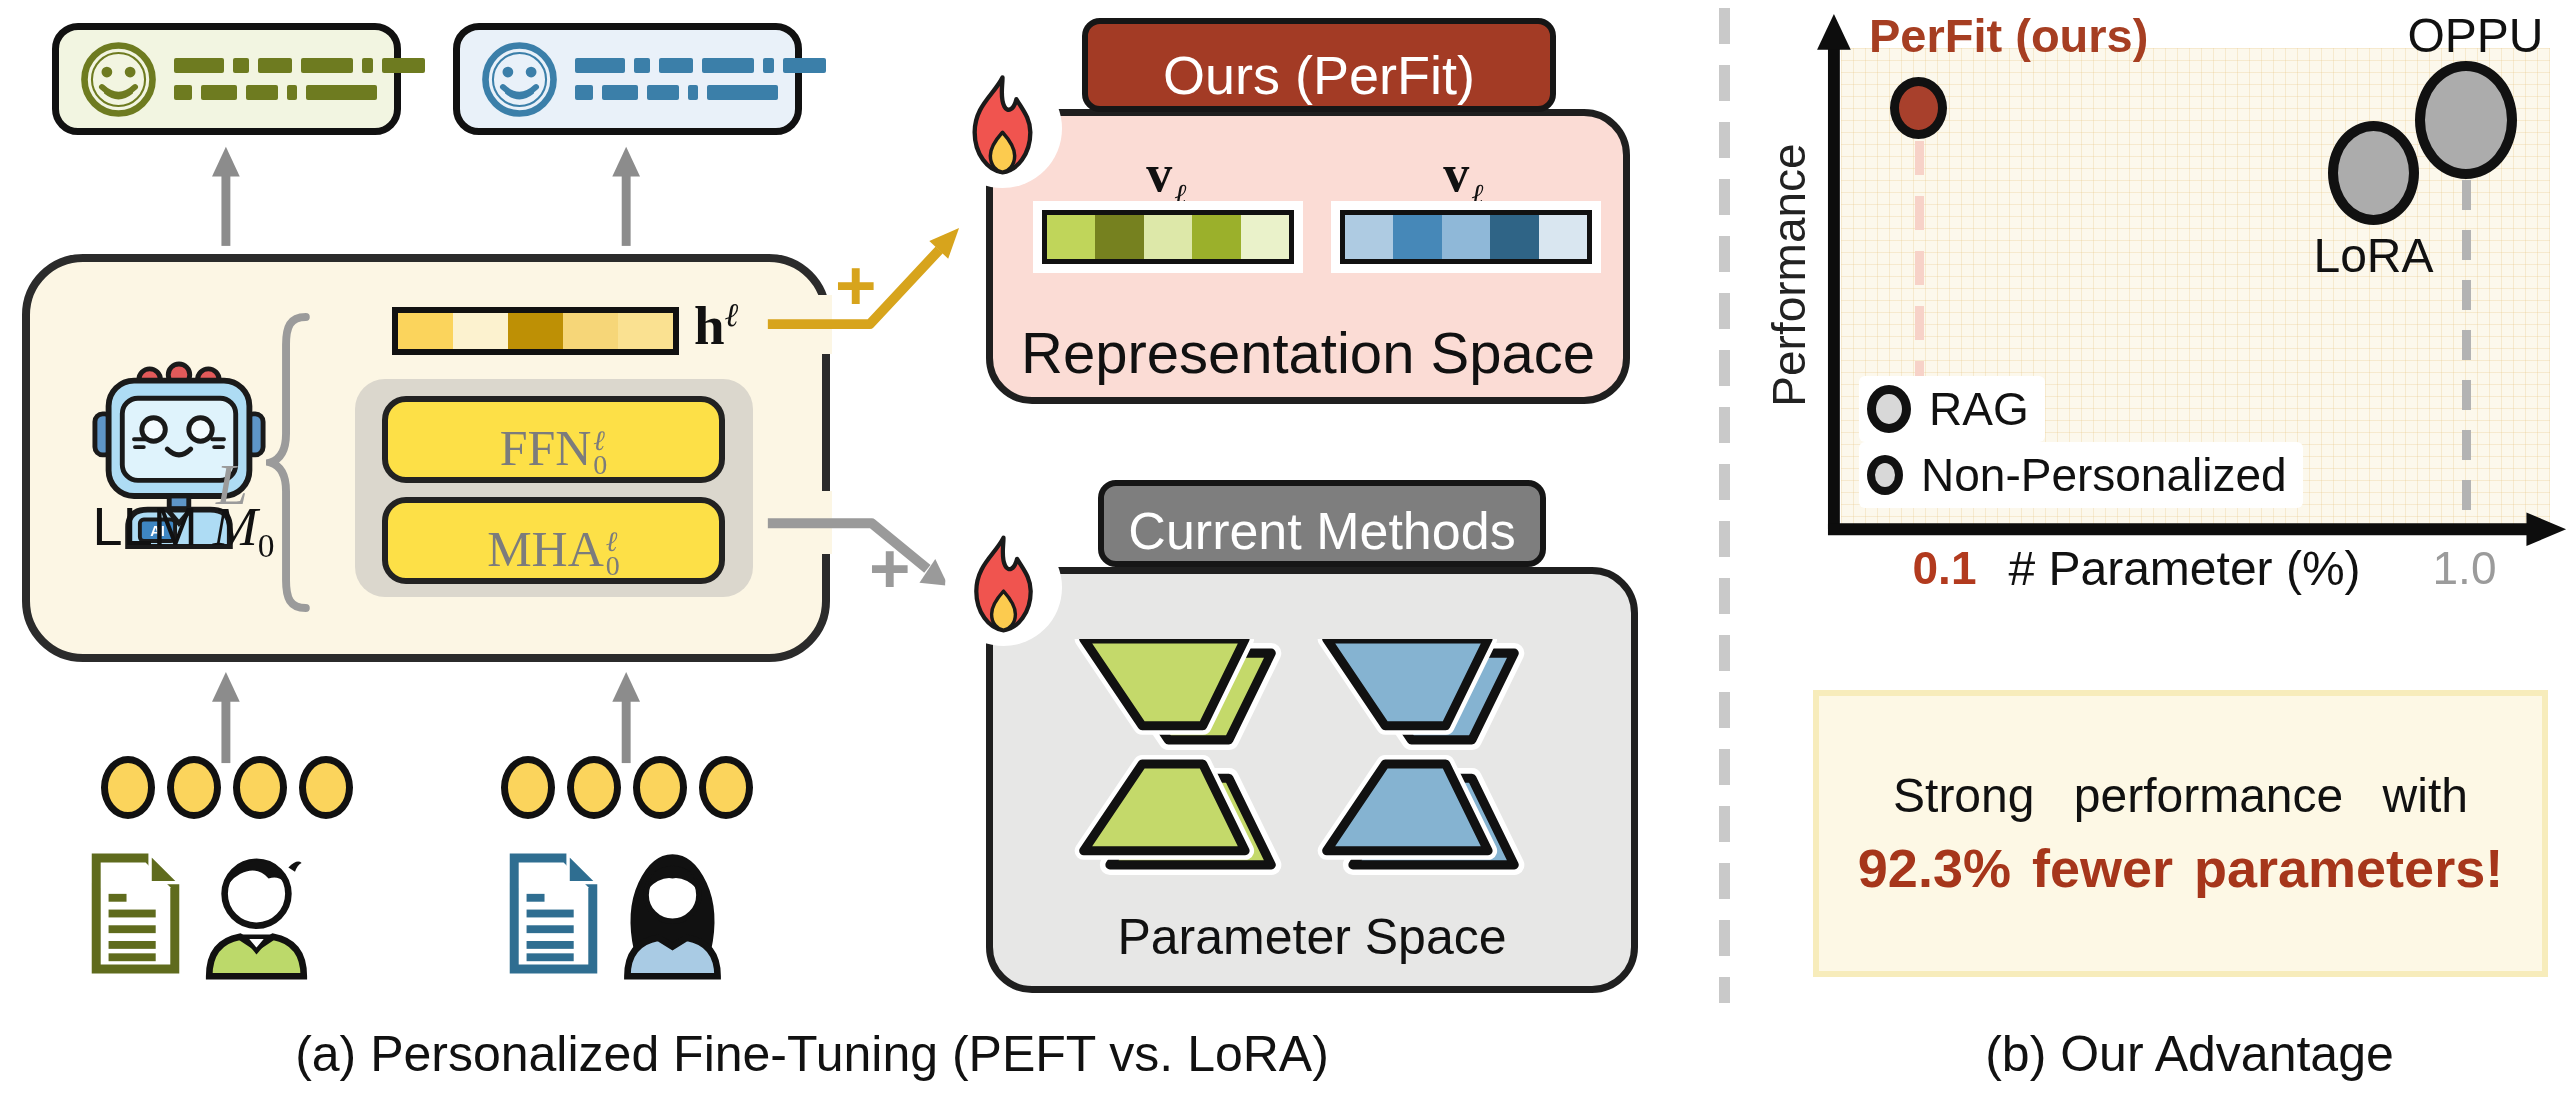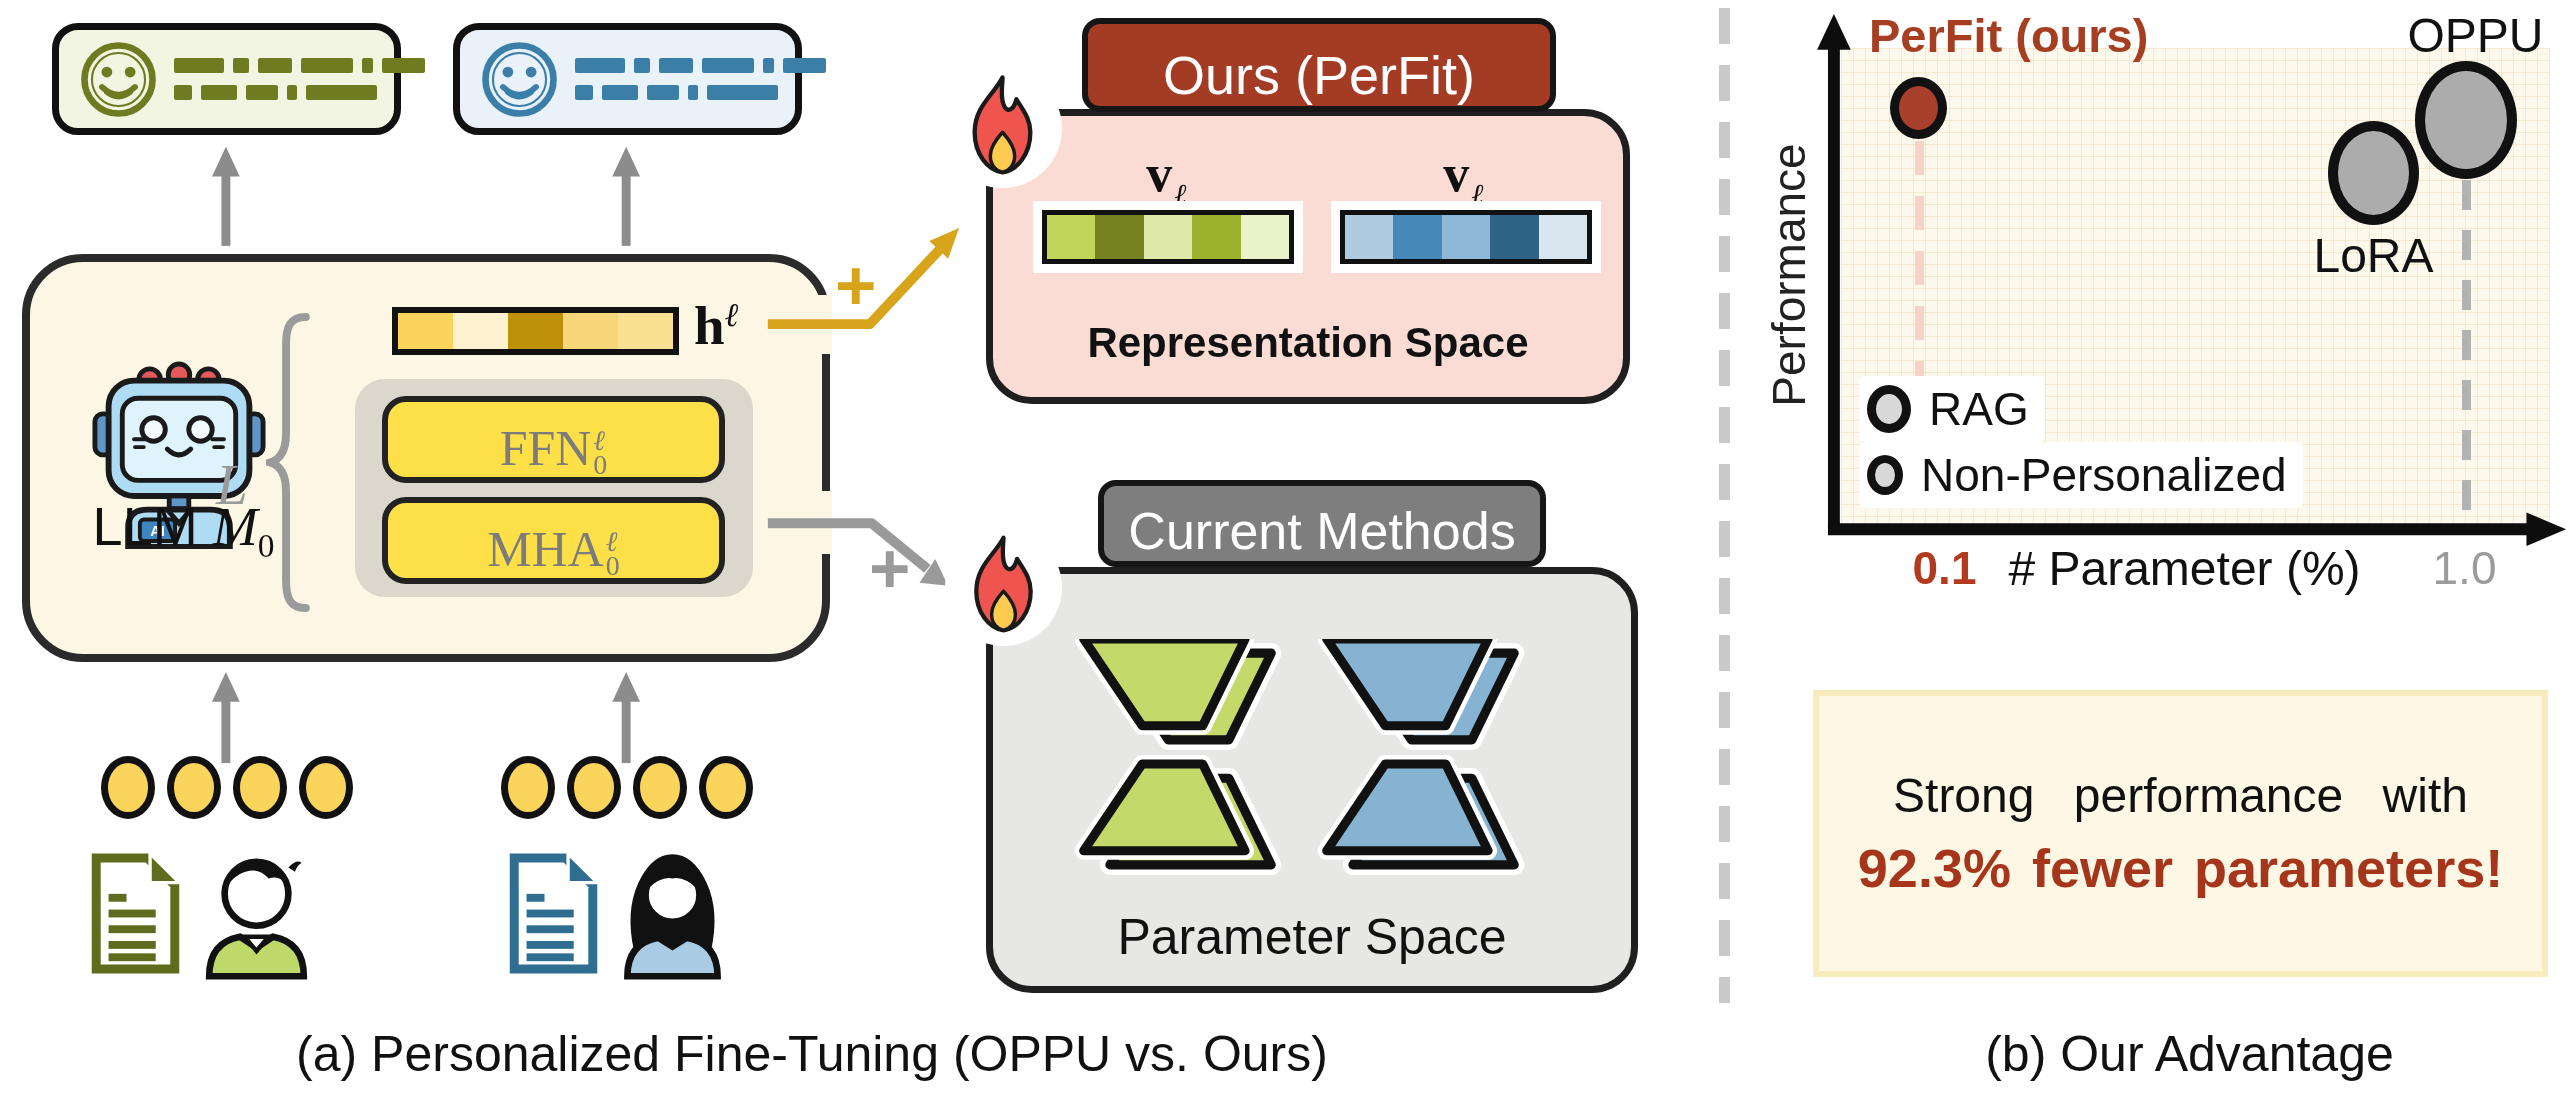--- a/index.html
+++ b/index.html
@@ -54,21 +54,21 @@
   .tab.current{left:1098px;top:480px;width:448px;height:87px;background:#7E7E7E;font-size:52px;}
   .card{position:absolute;border:7px solid #1F1F1F;border-radius:46px;box-sizing:border-box;z-index:1;}
   .card.pink{left:986px;top:109px;width:644px;height:295px;background:#FBDCD5;}
   .card.gray{left:986px;top:567px;width:652px;height:426px;background:#E7E7E6;}
   .fire-circle{position:absolute;border-radius:50%;background:#fff;z-index:2;}
   .fire-svg{position:absolute;z-index:3;}
   .vlabel{position:absolute;top:143px;width:139px;text-align:center;font-size:52px;color:#111;z-index:2;}
   .vbar{position:absolute;top:210px;width:252px;height:54px;border:5px solid #111;box-shadow:0 0 0 9px #ffffff;
         display:flex;box-sizing:border-box;z-index:2;background:#fff;}
   .space-label{position:absolute;text-align:center;color:#111;z-index:2;}
-  .space-label.repr{left:986px;width:644px;top:319px;font-size:42px;font-weight:bold;}
+  .space-label.repr{left:986px;width:644px;top:319px;font-size:58px;font-weight:normal;}
   .space-label.param{left:986px;width:652px;top:908px;font-size:50px;}
   .bowtie{position:absolute;z-index:2;}
   
   .separator{position:absolute;left:1719px;top:8px;width:11px;height:995px;
              background:repeating-linear-gradient(180deg,#C9C9C9 0 36px,transparent 36px 57px);}
   
   .plotbg{position:absolute;left:1841px;top:48px;width:709px;height:480px;background:#FCF8EC;
           background-image:linear-gradient(rgba(230,196,130,0.28) 1.5px,transparent 1.5px),
                            linear-gradient(90deg,rgba(230,196,130,0.28) 1.5px,transparent 1.5px);
           background-size:12px 12px;}
@@ -270,21 +270,21 @@
     <rect x="21" y="82" width="42" height="7" fill="#2F6E91"></rect>
     <rect x="21" y="93" width="42" height="7" fill="#2F6E91"></rect>
   </svg>
   <svg class="abs" style="left:612px;top:842px;" width="121" height="141" viewBox="0 0 110 122">
     <path d="M20,96 Q12,60 24,34 Q36,8 55,8 Q74,8 86,34 Q98,60 90,96 Q86,106 74,101 L36,101 Q24,106 20,96 Z" fill="#111"></path>
     <circle cx="55" cy="45" r="24" fill="#ffffff" stroke="#111" stroke-width="5"></circle>
     <path d="M32,40 Q36,19 55,19 Q74,19 78,40 Q66,28 55,30 Q44,28 32,40 Z" fill="#111"></path>
     <path d="M14,119 Q14,89 42,84 L55,92 L68,84 Q96,89 96,119 Z" fill="#A9CBE4" stroke="#111" stroke-width="6"></path>
   </svg>
 
-  <div class="caption" style="left:168px;top:1025px;width:1288px;">(a) Personalized Fine-Tuning (OPPU vs. Ours)</div>
+  <div class="caption" style="left:168px;top:1025px;width:1288px;">(a) Personalized Fine-Tuning (PEFT vs. LoRA)</div>
 
   <div class="card pink"></div>
   <div class="fire-circle" style="left:943px;top:69px;width:119px;height:119px;"></div>
   <div class="tab ours">
     <span>Ours (PerFit)</span>
   </div>
   <svg class="fire-svg" style="left:959px;top:73px;" width="87" height="109" viewBox="0 0 100 125">
     <path d="M50,5 C40,25 18,38 18,68 C18,93 33,112 50,114 C67,112 82,93 82,68 C82,52 73,42 66,30 C63,42 56,46 52,38 C47,29 50,15 50,5 Z" fill="#F0544F" stroke="#1a1a1a" stroke-width="5" stroke-linejoin="round"></path>
     <path d="M50,68 C41,78 36,86 36,95 C36,106 43,113 50,114 C57,113 64,106 64,95 C64,86 59,78 50,68 Z" fill="#FCCB4F" stroke="#1a1a1a" stroke-width="4" stroke-linejoin="round"></path>
   </svg>

